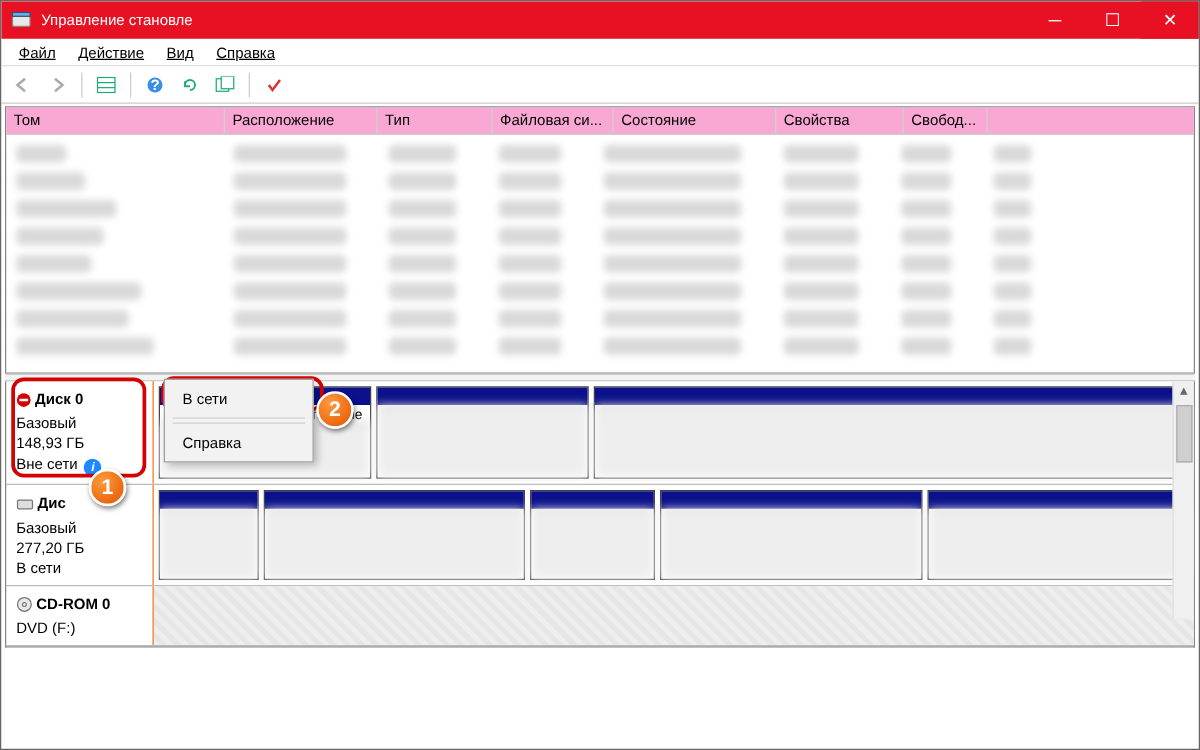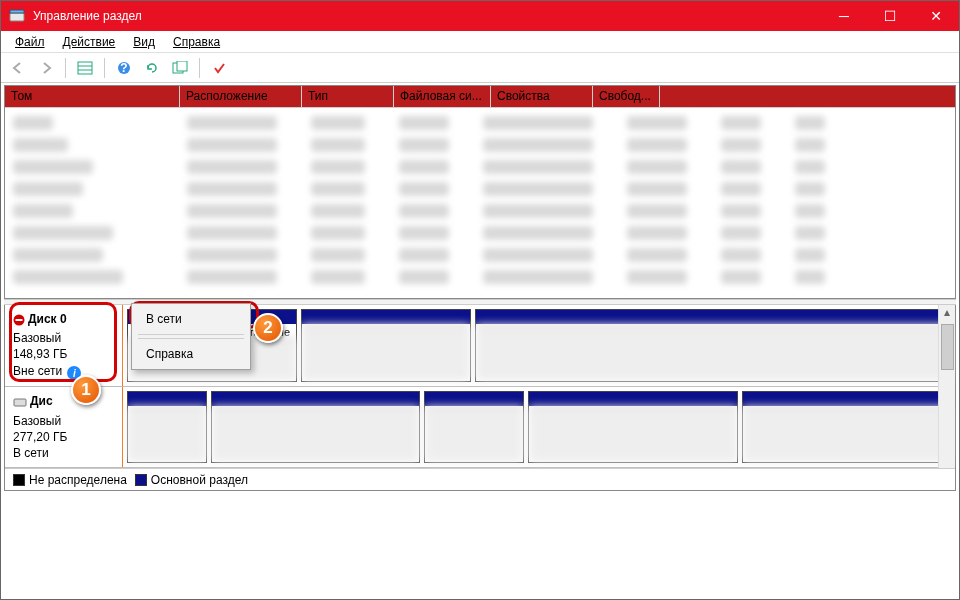--- a/index.html
+++ b/index.html
@@ -18,21 +18,21 @@
 
   
   .toolbar { height: 30px; border-bottom: 1px solid #ccc; display: flex; align-items: center; padding: 0 6px; gap: 6px; }
   .toolbar .sep { width: 1px; height: 20px; background: #ccc; margin: 0 2px; }
   .tbtn { width: 22px; height: 22px; display: flex; align-items: center; justify-content: center; border: 1px solid transparent; }
   .tbtn svg, .titlebar svg { display: block; }
   .tbtn.disabled { opacity: .45; }
 
   
   .gridwrap { border: 1px solid #888; margin: 2px 3px 0 3px; }
-  .gridhead { display: flex; background: #b91c1c; border-bottom: 1px solid #ccc; height: 22px; }
+  .gridhead { display: flex; background: #f9a8d4; border-bottom: 1px solid #ccc; height: 22px; }
   .gh { border-right: 1px solid #d0d0d0; padding: 3px 6px; font-size: 12px; white-space: nowrap; overflow: hidden; }
   .gridbody { height: 190px; position: relative; }
   .blurrow { position: absolute; left: 8px; display: flex; gap: 34px; }
   .blurcell { height: 14px; border-radius: 4px; background: #d9d9d9; filter: blur(3px); }
 
   
   .midspacer { height: 6px; border-top: 1px solid #ccc; border-bottom: 1px solid #ccc; background: #f3f3f3; margin: 0 3px; }
 
   
   .lower { margin: 0 3px; border: 1px solid #888; border-top: none; position: relative; }
@@ -72,21 +72,21 @@
 </head>
 <body>
 
 <div class="titlebar">
   <span class="icon">
     <svg width="16" height="16">
         <rect x="1" y="5" width="14" height="8" rx="1" fill="#e8e8e8" stroke="#888"></rect>
         <rect x="1" y="2" width="14" height="3" fill="#6bb1ff" stroke="#356"></rect>
       </svg>
   </span>
-  <span class="title">Управление раздел</span>
+  <span class="title">Управление становле</span>
   <div class="winbtn">─</div>
   <div class="winbtn">☐</div>
   <div class="winbtn close">✕</div>
 </div>
 
 <div class="menubar">
   <div class="item">Файл</div>
   <div class="item">Действие</div>
   <div class="item">Вид</div>
   <div class="item">Справка</div>
@@ -137,20 +137,21 @@
       </svg>
     </div>
 </div>
 
 <div class="gridwrap">
   <div class="gridhead">
     <div class="gh" style="width:175px">Том</div>
     <div class="gh" style="width:122px">Расположение</div>
     <div class="gh" style="width:92px">Тип</div>
     <div class="gh" style="width:97px">Файловая си...</div>
+    <div class="gh" style="width:130px">Состояние</div>
     <div class="gh" style="width:102px">Свойства</div>
     <div class="gh" style="width:67px">Свобод...</div>
   </div>
   <div class="gridbody">
 
     <div class="blurrow" style="top:8px">
       <span class="blurcell" style="width:40px"></span>
         <span class="blurcell" style="width:90px;margin-left:100px"></span>
         <span class="blurcell" style="width:54px"></span>
         <span class="blurcell" style="width:50px"></span>
@@ -290,25 +291,31 @@
           <div class="stripe"></div>
           <div class="body"></div>
         </div>
       <div class="part">
           <div class="stripe"></div>
           <div class="body"></div>
         </div>
     </div>
   </div>
 
-
-  <div class="legend">
-    <span><span class="swatch" style="background:#000"></span><span>Не распределена</span></span>
-    <span><span class="swatch" style="background:#0b118b"></span><span>Основной раздел</span></span>
-  </div>
+  <div class="diskrow cd">
+    <div class="diskhead">
+      <span class="hdicon"><svg width="13" height="13">
+            <circle cx="6.5" cy="6.5" r="5.5" fill="#e8e8e8" stroke="#777"></circle>
+            <circle cx="6.5" cy="6.5" r="1.5" fill="#fff" stroke="#777"></circle>
+          </svg></span><b>CD-ROM 0</b><br>
+      <span>DVD (F:)</span>
+    </div>
+    <div class="diskparts"></div>
+  </div>
+
 
   <div class="vscroll">
     <div class="arrow">▴</div>
     <div class="thumb"></div>
   </div>
 </div>
 
 <div class="hilite" style="left:8px; top:301px; width:108px; height:80px;"></div>
 
 <div class="hilite" style="left:128px; top:300px; width:130px; height:28px;"></div>

